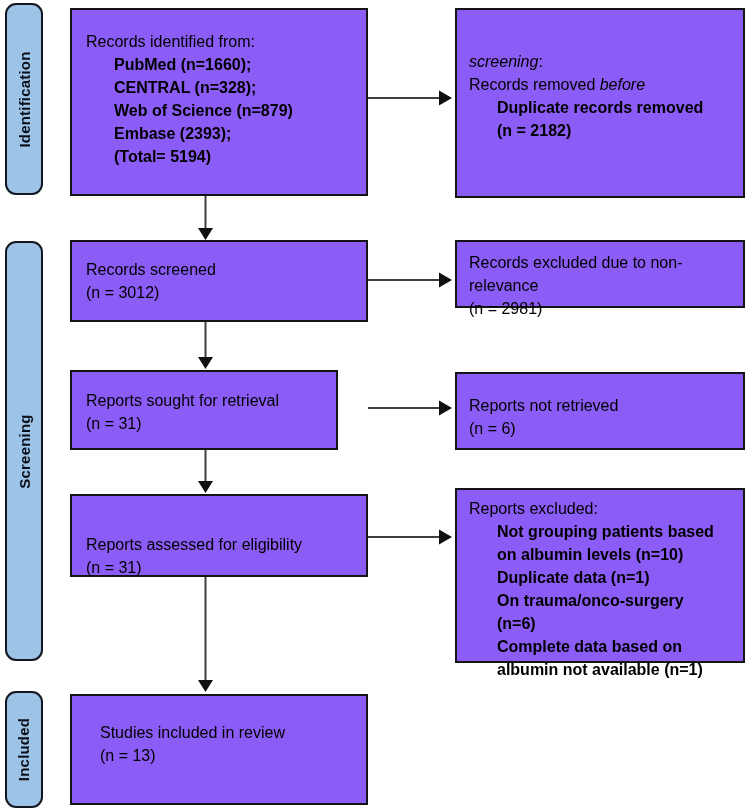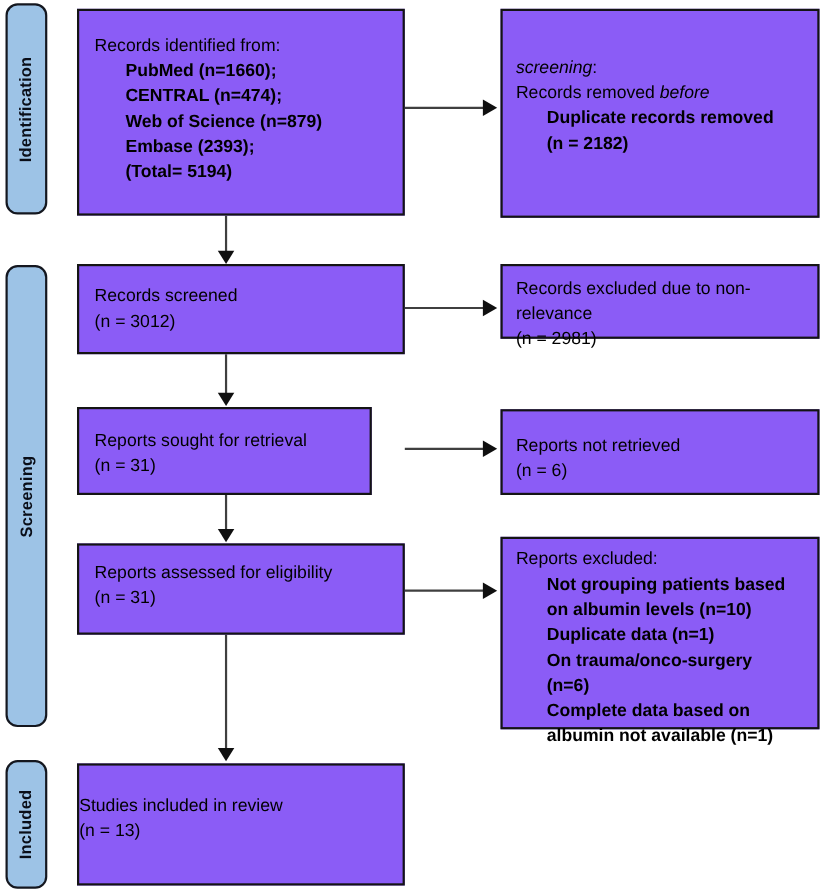--- a/index.html
+++ b/index.html
@@ -40,22 +40,22 @@
     font-size:16px;
     line-height:23px;
   }
   .box .line{white-space:nowrap;}
   .box .indent{padding-left:28px;font-weight:bold;}
 
   
   #box-records-identified{left:70px;top:8px;width:298px;height:188px;padding:20px 8px 0 14px;}
   #box-records-screened  {left:70px;top:240px;width:298px;height:82px;padding:16px 8px 0 14px;}
   #box-reports-sought    {left:70px;top:370px;width:268px;height:80px;padding:17px 8px 0 14px;}
-  #box-reports-assessed  {left:70px;top:494px;width:298px;height:83px;padding:13px 8px 0 14px;}
-  #box-studies-included  {left:70px;top:694px;width:298px;height:111px;padding:25px 8px 0 0;}
+  #box-reports-assessed  {left:70px;top:494px;width:298px;height:83px;padding:37px 8px 0 14px;}
+  #box-studies-included  {left:70px;top:694px;width:298px;height:111px;padding:25px 8px 0 28px;}
 
   
   #box-records-removed   {left:455px;top:8px;width:290px;height:190px;padding:40px 6px 0 12px;}
   #box-records-excluded  {left:455px;top:240px;width:290px;height:68px;padding:9px 6px 0 12px;}
   #box-reports-not-retrieved{left:455px;top:372px;width:290px;height:78px;padding:20px 6px 0 12px;}
   #box-reports-excluded  {left:455px;top:488px;width:290px;height:175px;padding:7px 6px 0 12px;}
 
   
   #arrows{position:absolute;left:0;top:0;width:750px;height:811px;pointer-events:none;}
   #arrows line{stroke:var(--arrow-line,#3f3f3f);stroke-width:2;}
@@ -108,21 +108,21 @@
     <span class="vtext">Screening</span>
   </div>
   <div class="stage" id="stage-included">
     <span class="vtext">Included</span>
   </div>
 
   <div class="box" id="box-records-identified">
     <div class="line">Records identified from:</div>
     <div>
         <div class="line indent">PubMed (n=1660);</div>
-        <div class="line indent">CENTRAL (n=474);</div>
+        <div class="line indent">CENTRAL (n=328);</div>
         <div class="line indent">Web of Science (n=879)</div>
         <div class="line indent">Embase (2393);</div>
         <div class="line indent">(Total= 5194)</div>
       </div>
   </div>
 
   <div class="box" id="box-records-screened">
     <div>
         <div class="line">Records screened</div>
         <div class="line">(n = 3012)</div>

